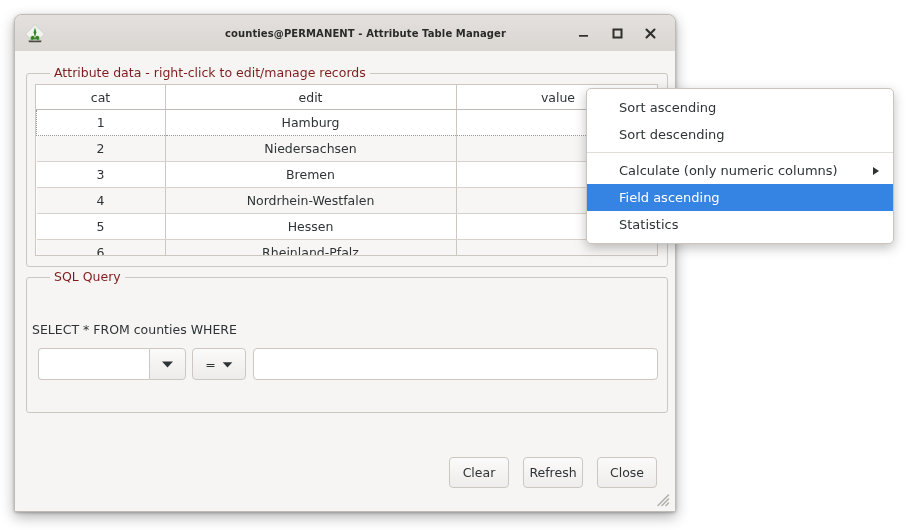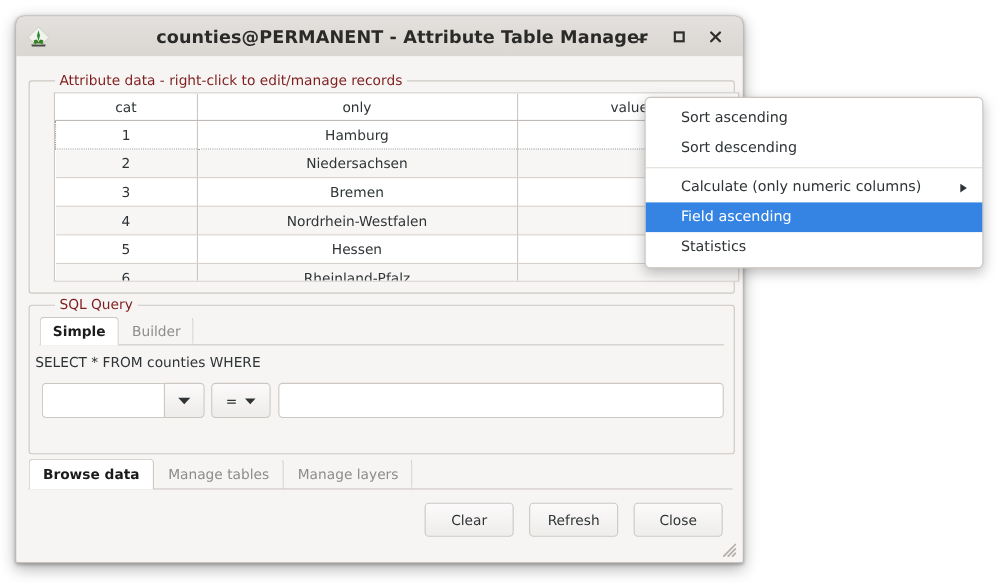--- a/index.html
+++ b/index.html
@@ -40,21 +40,21 @@
     position: absolute;
     left: 9px;
     top: 8px;
     width: 22px;
     height: 22px;
   }
   #title-text {
     position: absolute;
     left: 0; right: 0;
     text-align: center;
-    font-size: 16px;
+    font-size: 10px;
     font-weight: bold;
     color: #2a2a29;
     letter-spacing: 0.1px;
     pointer-events: none;
     padding-left: 41px;
   }
   .winbtn {
     position: absolute;
     top: 9px;
     width: 19px;
@@ -94,21 +94,21 @@
     white-space: nowrap;
     margin-left: 16px;
   }
 
   #gb-attr { left: 11px; top: 22px; width: 640px; height: 192px; }
   #gb-sql  { left: 11px; top: 226px; width: 640px; height: 134px; }
 
   
   #table-wrap {
     position: absolute;
-    left: 22px; top: 10px;
+    left: 8px; top: 10px;
     width: 623px; height: 172px;
     background: #ffffff;
     border: 1px solid #cdc7c2;
     box-sizing: border-box;
     overflow: hidden;
   }
   table.datatable {
     border-collapse: collapse;
     table-layout: fixed;
     width: 621px;
@@ -265,21 +265,21 @@
 
   
   #bottom-buttons {
     position: absolute;
     right: 18px;
     top: 406px;
     display: flex;
     gap: 14px;
   }
   .btn {
-    width: 81px;
+    width: 60px;
     height: 31px;
     background: linear-gradient(to bottom, #fbfafa, #efedeb);
     border: 1px solid #cdc7c2;
     border-radius: 4px;
     font-size: 12.5px;
     color: #2e3436;
     display: flex;
     align-items: center;
     justify-content: center;
     box-sizing: border-box;
@@ -373,21 +373,21 @@
   <div id="client">
 
     <div class="groupbox" id="gb-attr">
       <div class="gb-title">Attribute data - right-click to edit/manage records</div>
 
       <div id="table-wrap">
         <table class="datatable">
           <thead>
             <tr>
               <th class="col-cat">cat</th>
-              <th class="col-name">only</th>
+              <th class="col-name">edit</th>
               <th class="col-value">value</th>
             </tr>
           </thead>
           <tbody>
             <tr class="focusrow">
               <td class="cell-cat">1</td>
               <td class="cell-name">Hamburg</td>
               <td class="cell-value"></td>
             </tr>
             <tr class="alt">
@@ -416,24 +416,20 @@
               <td class="cell-value"></td>
             </tr>
           </tbody>
         </table>
       </div>
     </div>
 
     <div class="groupbox" id="gb-sql">
       <div class="gb-title">SQL Query</div>
 
-      <div class="tabstrip" id="sql-tabs">
-        <div class="tab active">Simple</div>
-        <div class="tab sep">Builder</div>
-      </div>
 
       <div id="sql-label">SELECT * FROM counties WHERE</div>
 
       <div id="sql-row">
         <div class="combo">
           <div class="combo-text"></div>
           <div class="combo-arrow">
             <svg width="13" height="9" viewBox="0 0 13 9">
                 <path d="M1 1.5 L6.5 7.5 L12 1.5 Z" fill="#2e3436"></path>
               </svg>
@@ -447,25 +443,20 @@
                 <path d="M0.7 1.2 L5.5 6.6 L10.3 1.2 Z" fill="#2e3436"></path>
               </svg>
           </span>
         </div>
 
         <div id="sql-value" placeholder=""></div>
 
       </div>
     </div>
 
-    <div class="tabstrip" id="main-tabs">
-      <div class="tab active">Browse data</div>
-      <div class="tab sep">Manage tables</div>
-      <div class="tab sep">Manage layers</div>
-    </div>
 
     <div id="bottom-buttons">
       <div class="btn">Clear</div>
       <div class="btn">Refresh</div>
       <div class="btn">Close</div>
     </div>
 
     <div id="grip">
       <svg width="16" height="16" viewBox="0 0 16 16">
         <path d="M14.5 4 L4 14.5 M14.5 8 L8 14.5 M14.5 12 L12 14.5" stroke="#b4afaa" stroke-width="1.6" fill="none" stroke-linecap="round"></path>

